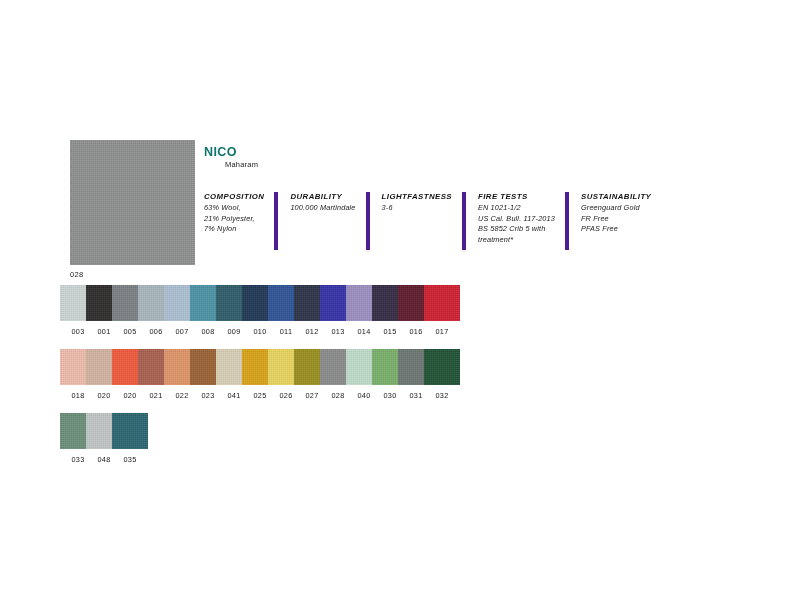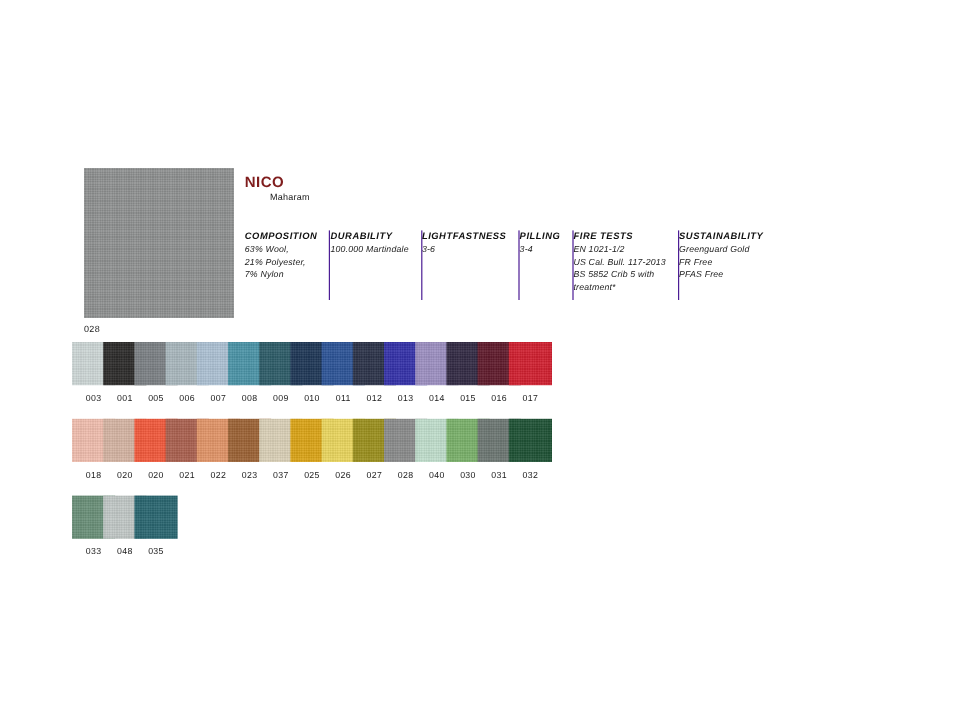--- a/index.html
+++ b/index.html
@@ -45,21 +45,21 @@
     color: #1a1a1a;
   }
 
   .product-title {
     position: absolute;
     left: 204px;
     top: 145px;
     font-size: 12.5px;
     font-weight: bold;
     letter-spacing: 0.4px;
-    color: #7f1d1d;
+    color: #0f766e;
   }
   .product-brand {
     position: absolute;
     left: 204px;
     top: 160px;
     font-size: 7.5px;
     letter-spacing: 0.2px;
     color: #1a1a1a;
     padding-left: 21px;
   }
@@ -72,21 +72,22 @@
     display: flex;
     align-items: flex-start;
     font-style: italic;
   }
   .spec-col {
     position: relative;
     box-sizing: border-box;
     padding-right: 10px;
   }
   .spec-col + .spec-col {
-    border-left: 1px solid #4c1d95;
+    padding-left: 12px;
+    border-left: 4px solid #4c1d95;
     min-height: 58px;
   }
   .spec-head {
     font-size: 7.8px;
     font-weight: bold;
     letter-spacing: 0.45px;
     color: #111111;
     margin-bottom: 2px;
     white-space: nowrap;
   }
@@ -154,24 +155,20 @@
     <div class="spec-col">
       <div class="spec-head">DURABILITY</div>
       <div class="spec-line">100.000 Martindale</div>
     </div>
 
     <div class="spec-col">
       <div class="spec-head">LIGHTFASTNESS</div>
       <div class="spec-line">3-6</div>
     </div>
 
-    <div class="spec-col">
-      <div class="spec-head">PILLING</div>
-      <div class="spec-line">3-4</div>
-    </div>
 
     <div class="spec-col">
       <div class="spec-head">FIRE TESTS</div>
       <div class="spec-line">EN 1021-1/2</div>
       <div class="spec-line">US Cal. Bull. 117-2013</div>
       <div class="spec-line">BS 5852 Crib 5 with</div>
       <div class="spec-line">treatment*</div>
     </div>
 
     <div class="spec-col">
@@ -266,21 +263,21 @@
         <div class="chip">
           <div class="chip-color" style="background-color: rgb(224, 148, 104);"></div>
           <div class="chip-code">022</div>
         </div>
         <div class="chip">
           <div class="chip-color" style="background-color: rgb(155, 98, 53);"></div>
           <div class="chip-code">023</div>
         </div>
         <div class="chip">
           <div class="chip-color" style="background-color: rgb(217, 207, 182);"></div>
-          <div class="chip-code">037</div>
+          <div class="chip-code">041</div>
         </div>
         <div class="chip">
           <div class="chip-color" style="background-color: rgb(217, 163, 23);"></div>
           <div class="chip-code">025</div>
         </div>
         <div class="chip">
           <div class="chip-color" style="background-color: rgb(232, 212, 94);"></div>
           <div class="chip-code">026</div>
         </div>
         <div class="chip">

